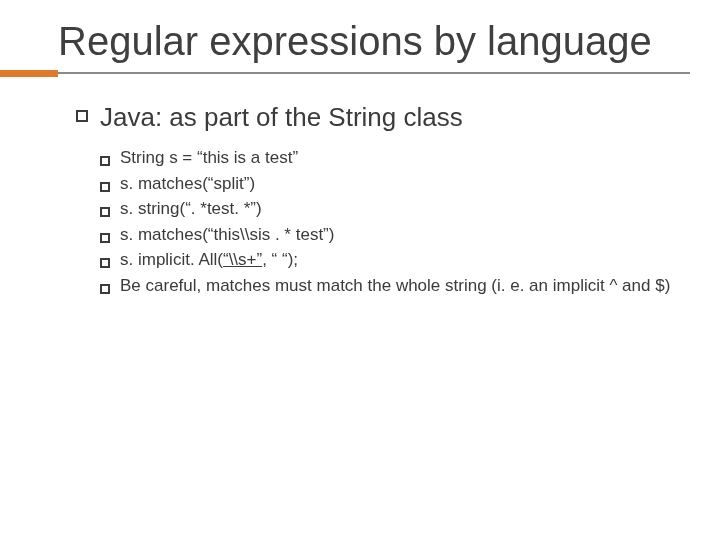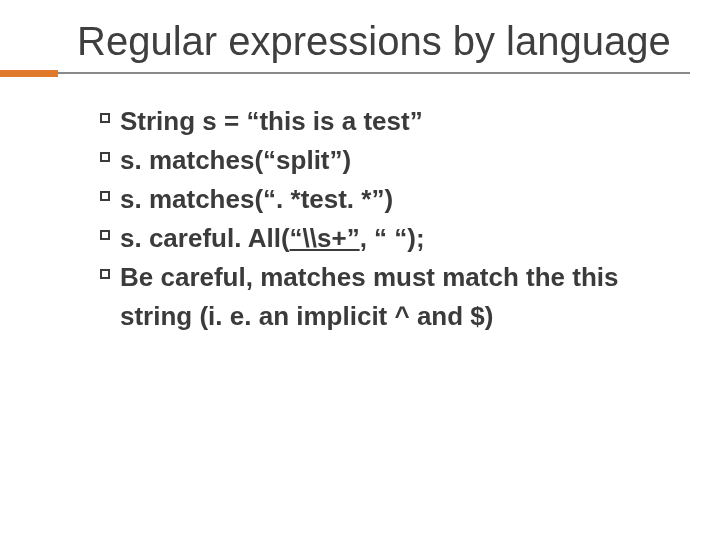--- a/index.html
+++ b/index.html
@@ -16,21 +16,21 @@
     position: relative;
     width: 720px;
     height: 540px;
     box-sizing: border-box;
   }
   .title {
     font-size: 40px;
     line-height: 1.15;
     font-weight: 400;
     color: #3f3f3f;
-    margin: 18px 0 0 77px;
+    margin: 18px 0 0 58px;
     max-width: 600px;
   }
   .title-rule {
     position: relative;
     height: 4px;
     margin-top: 6px;
   }
   .title-rule .orange {
     position: absolute;
     left: 0;
@@ -65,25 +65,24 @@
     width: 12px;
     height: 12px;
     border: 2px solid #3b3b3b;
     box-sizing: border-box;
   }
   .sublist {
     margin-left: 24px;
   }
   .level2 {
     position: relative;
-    font-size: 26px;
+    font-size: 17px;
     color: #3b3b3b;
     padding-left: 20px;
     line-height: 1.5;
-    font-weight: bold;
   }
   .level2::before {
     content: "";
     position: absolute;
     left: 0;
     top: 11px;
     width: 10px;
     height: 10px;
     border: 2px solid #3b3b3b;
     box-sizing: border-box;
@@ -98,40 +97,44 @@
 
   <div class="title">Regular expressions by language</div>
 
   <div class="title-rule">
     <div class="orange"></div>
     <div class="grey"></div>
   </div>
 
   <div class="content">
 
+    <div class="level1">Java: as part of the String class</div>
 
     <div class="sublist">
 
       <div class="level2">
         <span>String s = “this is a test”</span>
       </div>
 
       <div class="level2">
         <span>s. matches(“split”)</span>
       </div>
 
       <div class="level2">
-        <span>s. matches(“. *test. *”)</span>
+        <span>s. string(“. *test. *”)</span>
+      </div>
+
+      <div class="level2">
+        <span>s. matches(“this\\sis . * test”)</span>
       </div>
 
 
-
       <div class="level2">
-        <span class="inline">s. careful. All(</span><span class="inline u">“\\s+”</span><span class="inline">, “ “);</span>
+        <span class="inline">s. implicit. All(</span><span class="inline u">“\\s+”</span><span class="inline">, “ “);</span>
       </div>
 
       <div class="level2">
-        <span>Be careful, matches must match the this string (i. e. an implicit ^ and $)</span>
+        <span>Be careful, matches must match the whole string (i. e. an implicit ^ and $)</span>
       </div>
 
     </div>
   </div>
 </div>
 
 </body></html>

